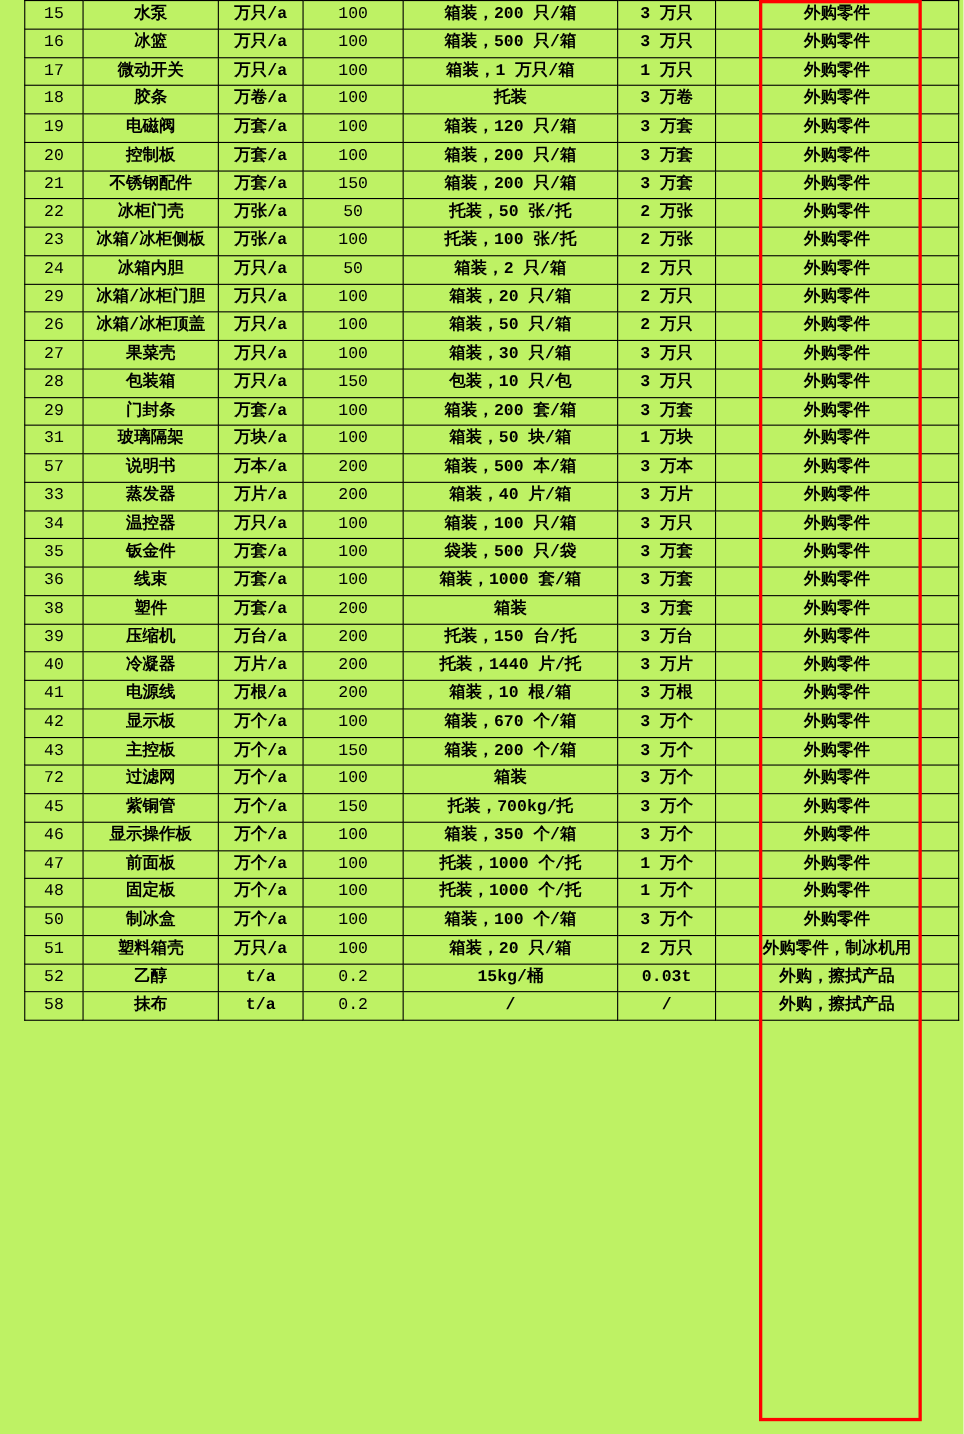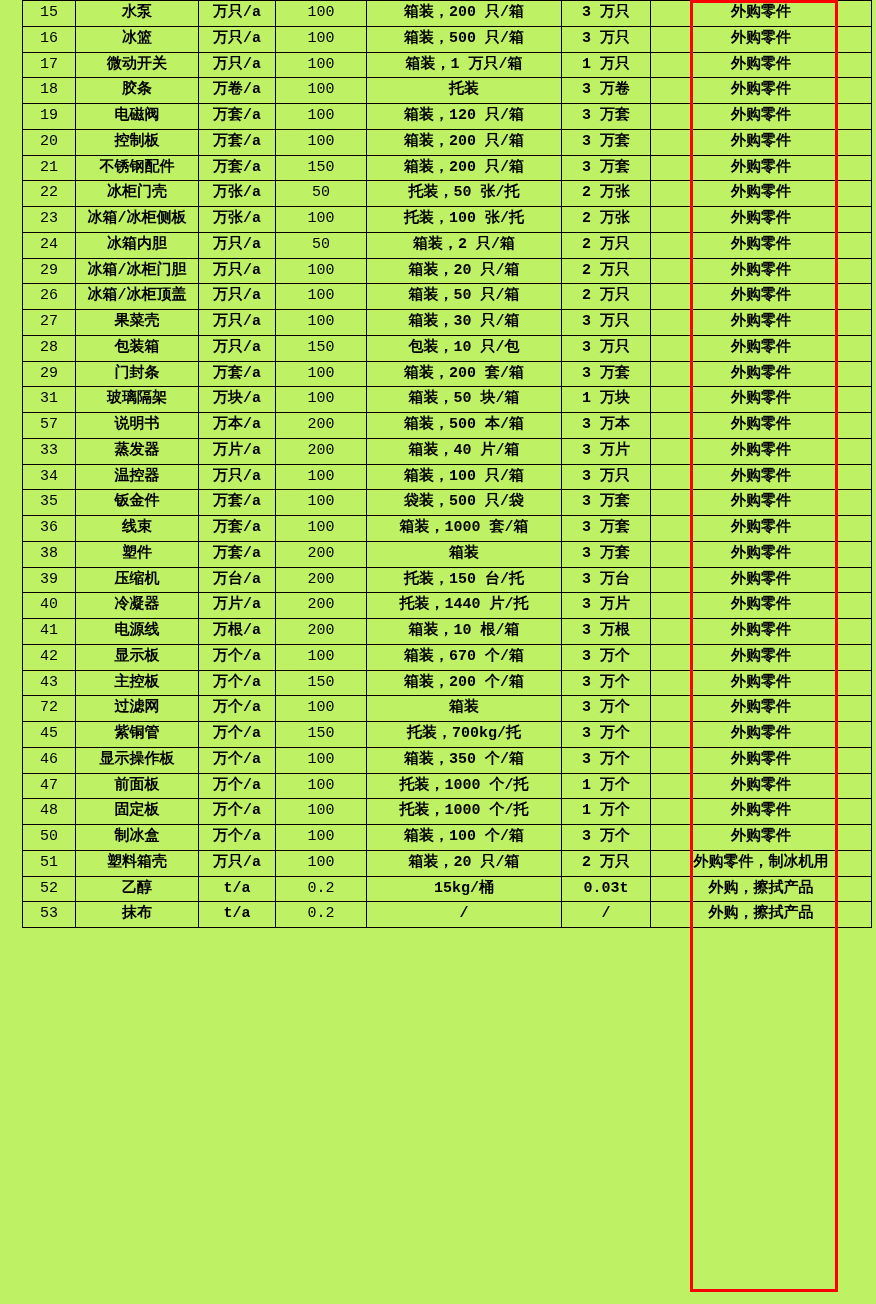--- a/index.html
+++ b/index.html
@@ -375,21 +375,21 @@
       <tr>
         <td class="c-no">52</td>
         <td class="c-name">乙醇</td>
         <td class="c-unit">t/a</td>
         <td class="c-qty">0.2</td>
         <td class="c-pack">15kg/桶</td>
         <td class="c-stock">0.03t</td>
         <td class="c-remark">外购，擦拭产品</td>
       </tr>
       <tr>
-        <td class="c-no">53</td>
+        <td class="c-no">58</td>
         <td class="c-name">抹布</td>
         <td class="c-unit">t/a</td>
         <td class="c-qty">0.2</td>
         <td class="c-pack">/</td>
         <td class="c-stock">/</td>
         <td class="c-remark">外购，擦拭产品</td>
       </tr>
     </tbody>
   </table>
   <div class="red-box"></div>

